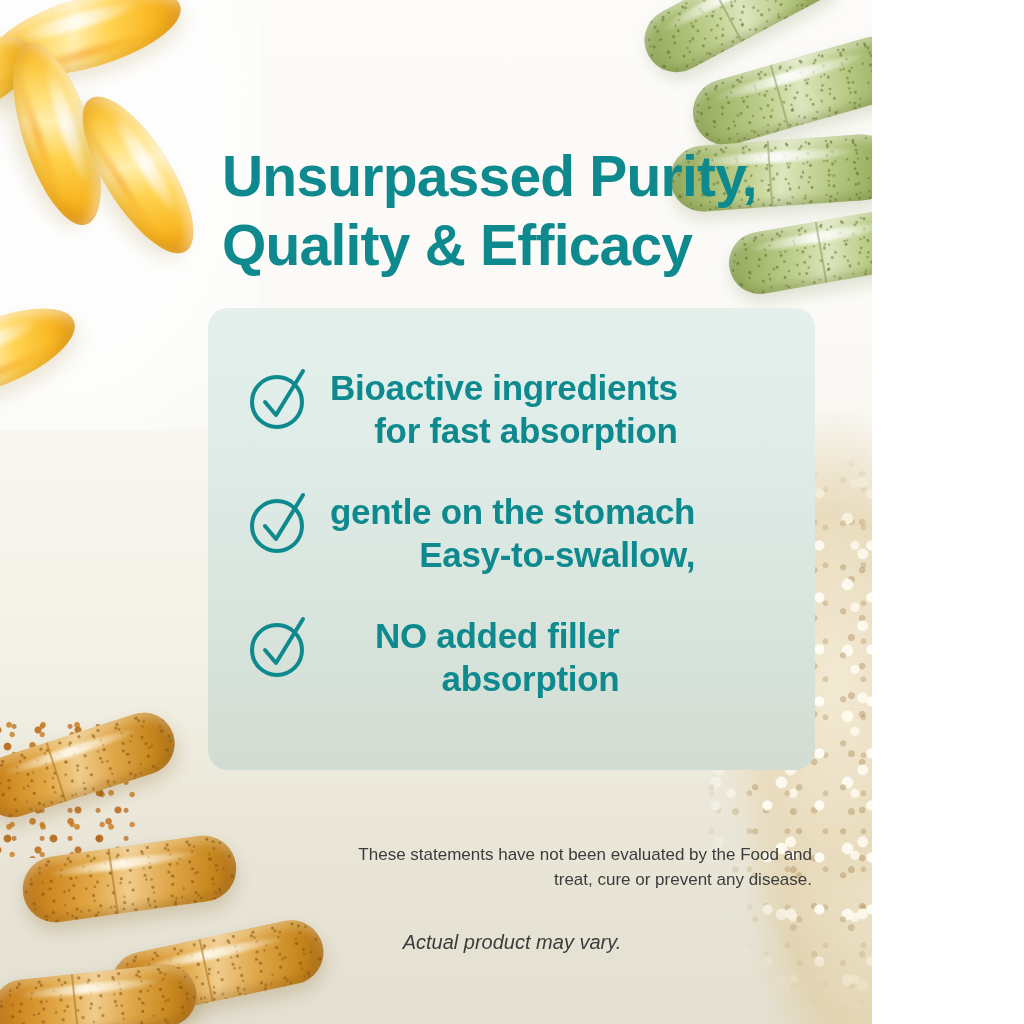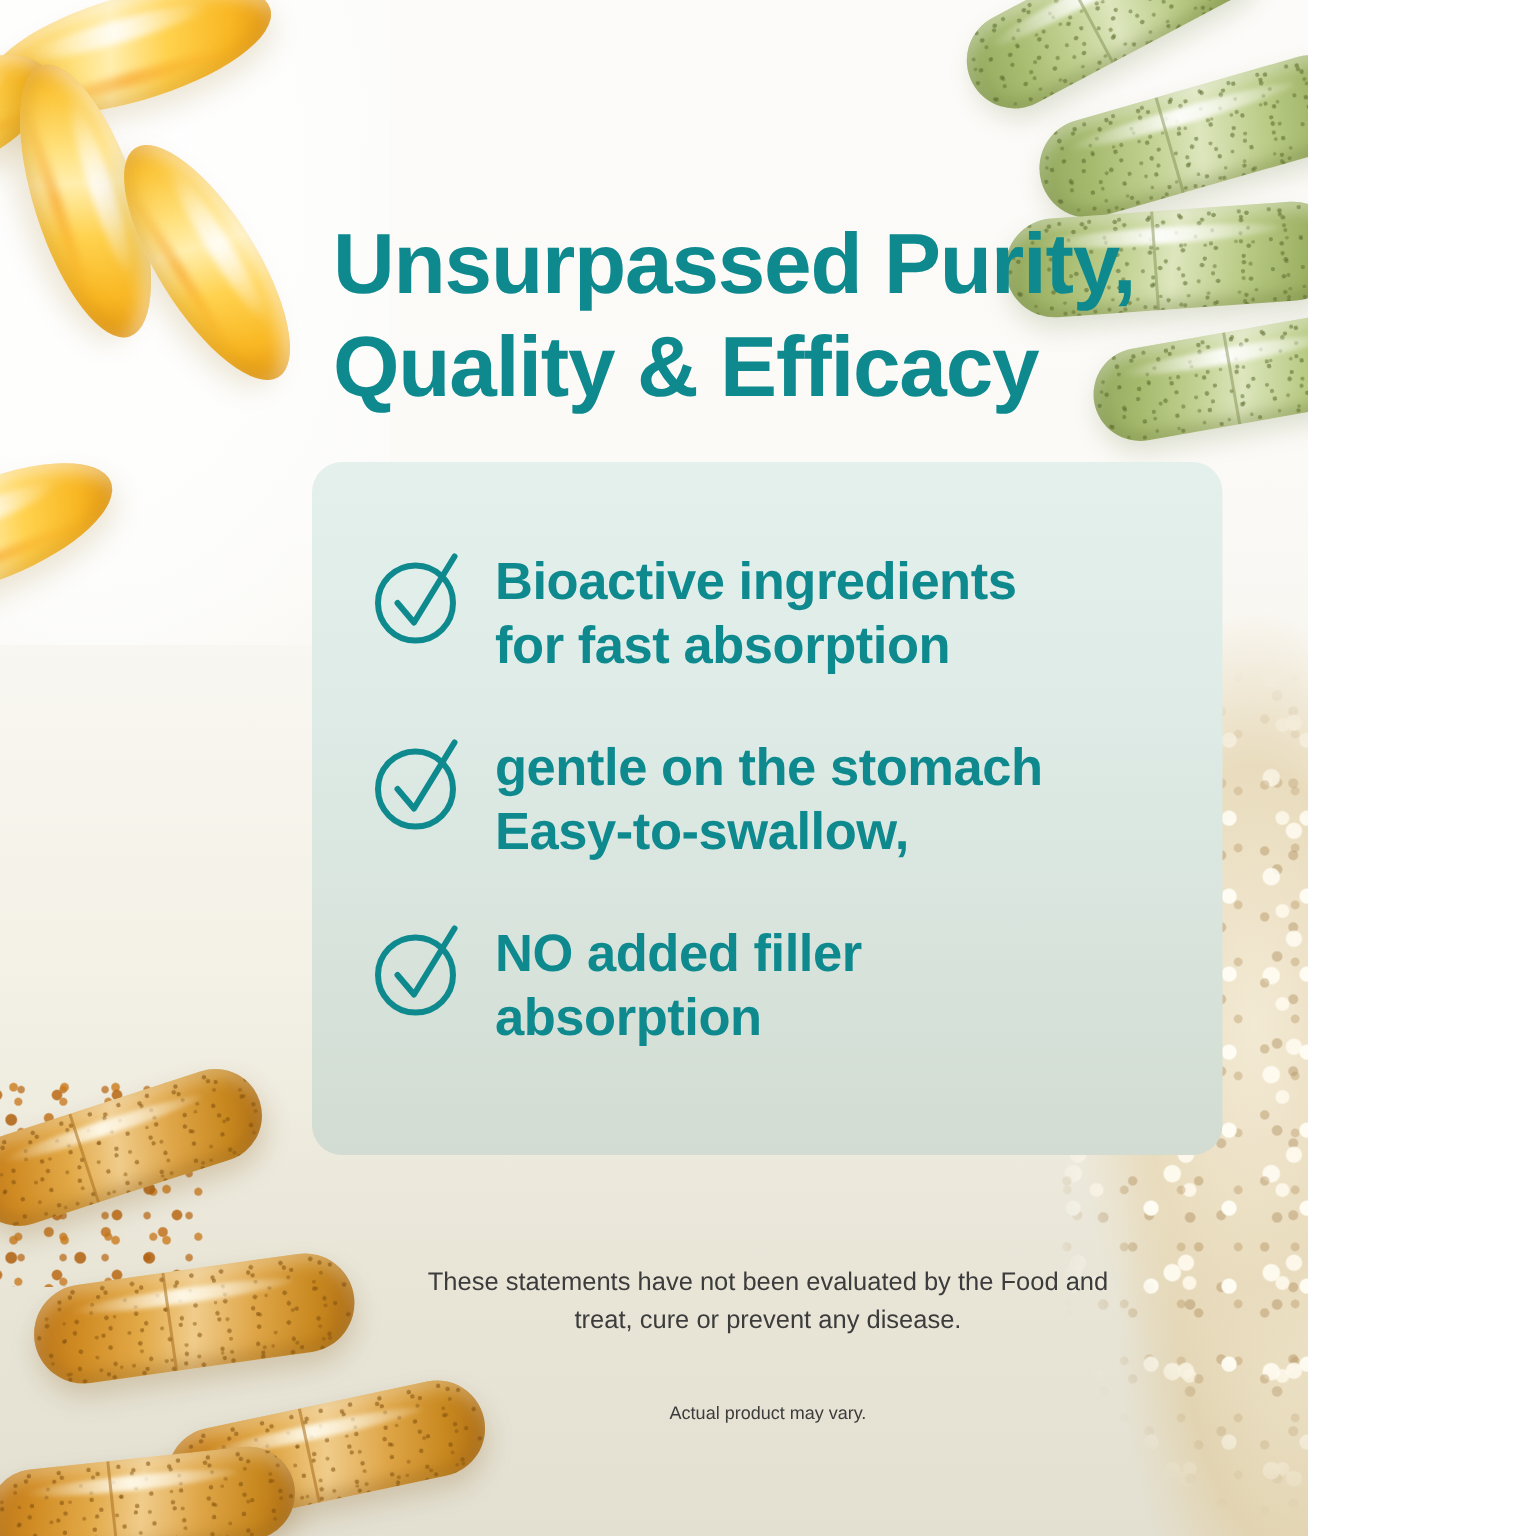--- a/index.html
+++ b/index.html
@@ -231,28 +231,29 @@
     width: 607px;
     height: 462px;
     border-radius: 20px;
     background: linear-gradient(180deg,
       #e4f0ec 0%,
       #dfece8 30%,
       #d9e5de 62%,
       #d2dcd2 100%);
     box-sizing: border-box;
     padding: 54px 40px 40px 38px;
+    text-align: right;
   }
 
   .benefit-row {
     display: flex;
     align-items: flex-start;
     margin-bottom: 34px;
   }
-  .benefit-row:last-child { margin-bottom: 0; }
+  .benefit-row:last-child { margin-bottom: 0; gap: 45px; }
 
   .check-icon {
     flex: 0 0 auto;
     width: 68px;
     height: 68px;
     margin-right: 16px;
     margin-top: 2px;
   }
   .check-icon svg { display: block; width: 68px; height: 68px; }
 
@@ -265,36 +266,37 @@
     padding-top: 4px;
   }
   .benefit-text .bt-line { display: block; white-space: pre; }
 
   
   .disclaimer {
     position: absolute;
     left: 212px;
     top: 842px;
     width: 600px;
-    text-align: center;
+    text-align: right;
     color: #3c3c3c;
     font-size: 17px;
     line-height: 25px;
   }
   .disclaimer .d-line { display: block; white-space: pre; }
 
   .actual-note {
     position: absolute;
     left: 212px;
     top: 930px;
     width: 600px;
     text-align: center;
     color: #3c3c3c;
-    font-size: 12px;
+    font-size: 20px;
     line-height: 25px;
+    font-style: italic;
   }
 </style>
 </head>
 <body>
 
 <div class="canvas">
 
   <div class="art tl-plate"></div>
 
   <div class="art" style="left:-30px; top:-10px; width:300px; height:430px;">

